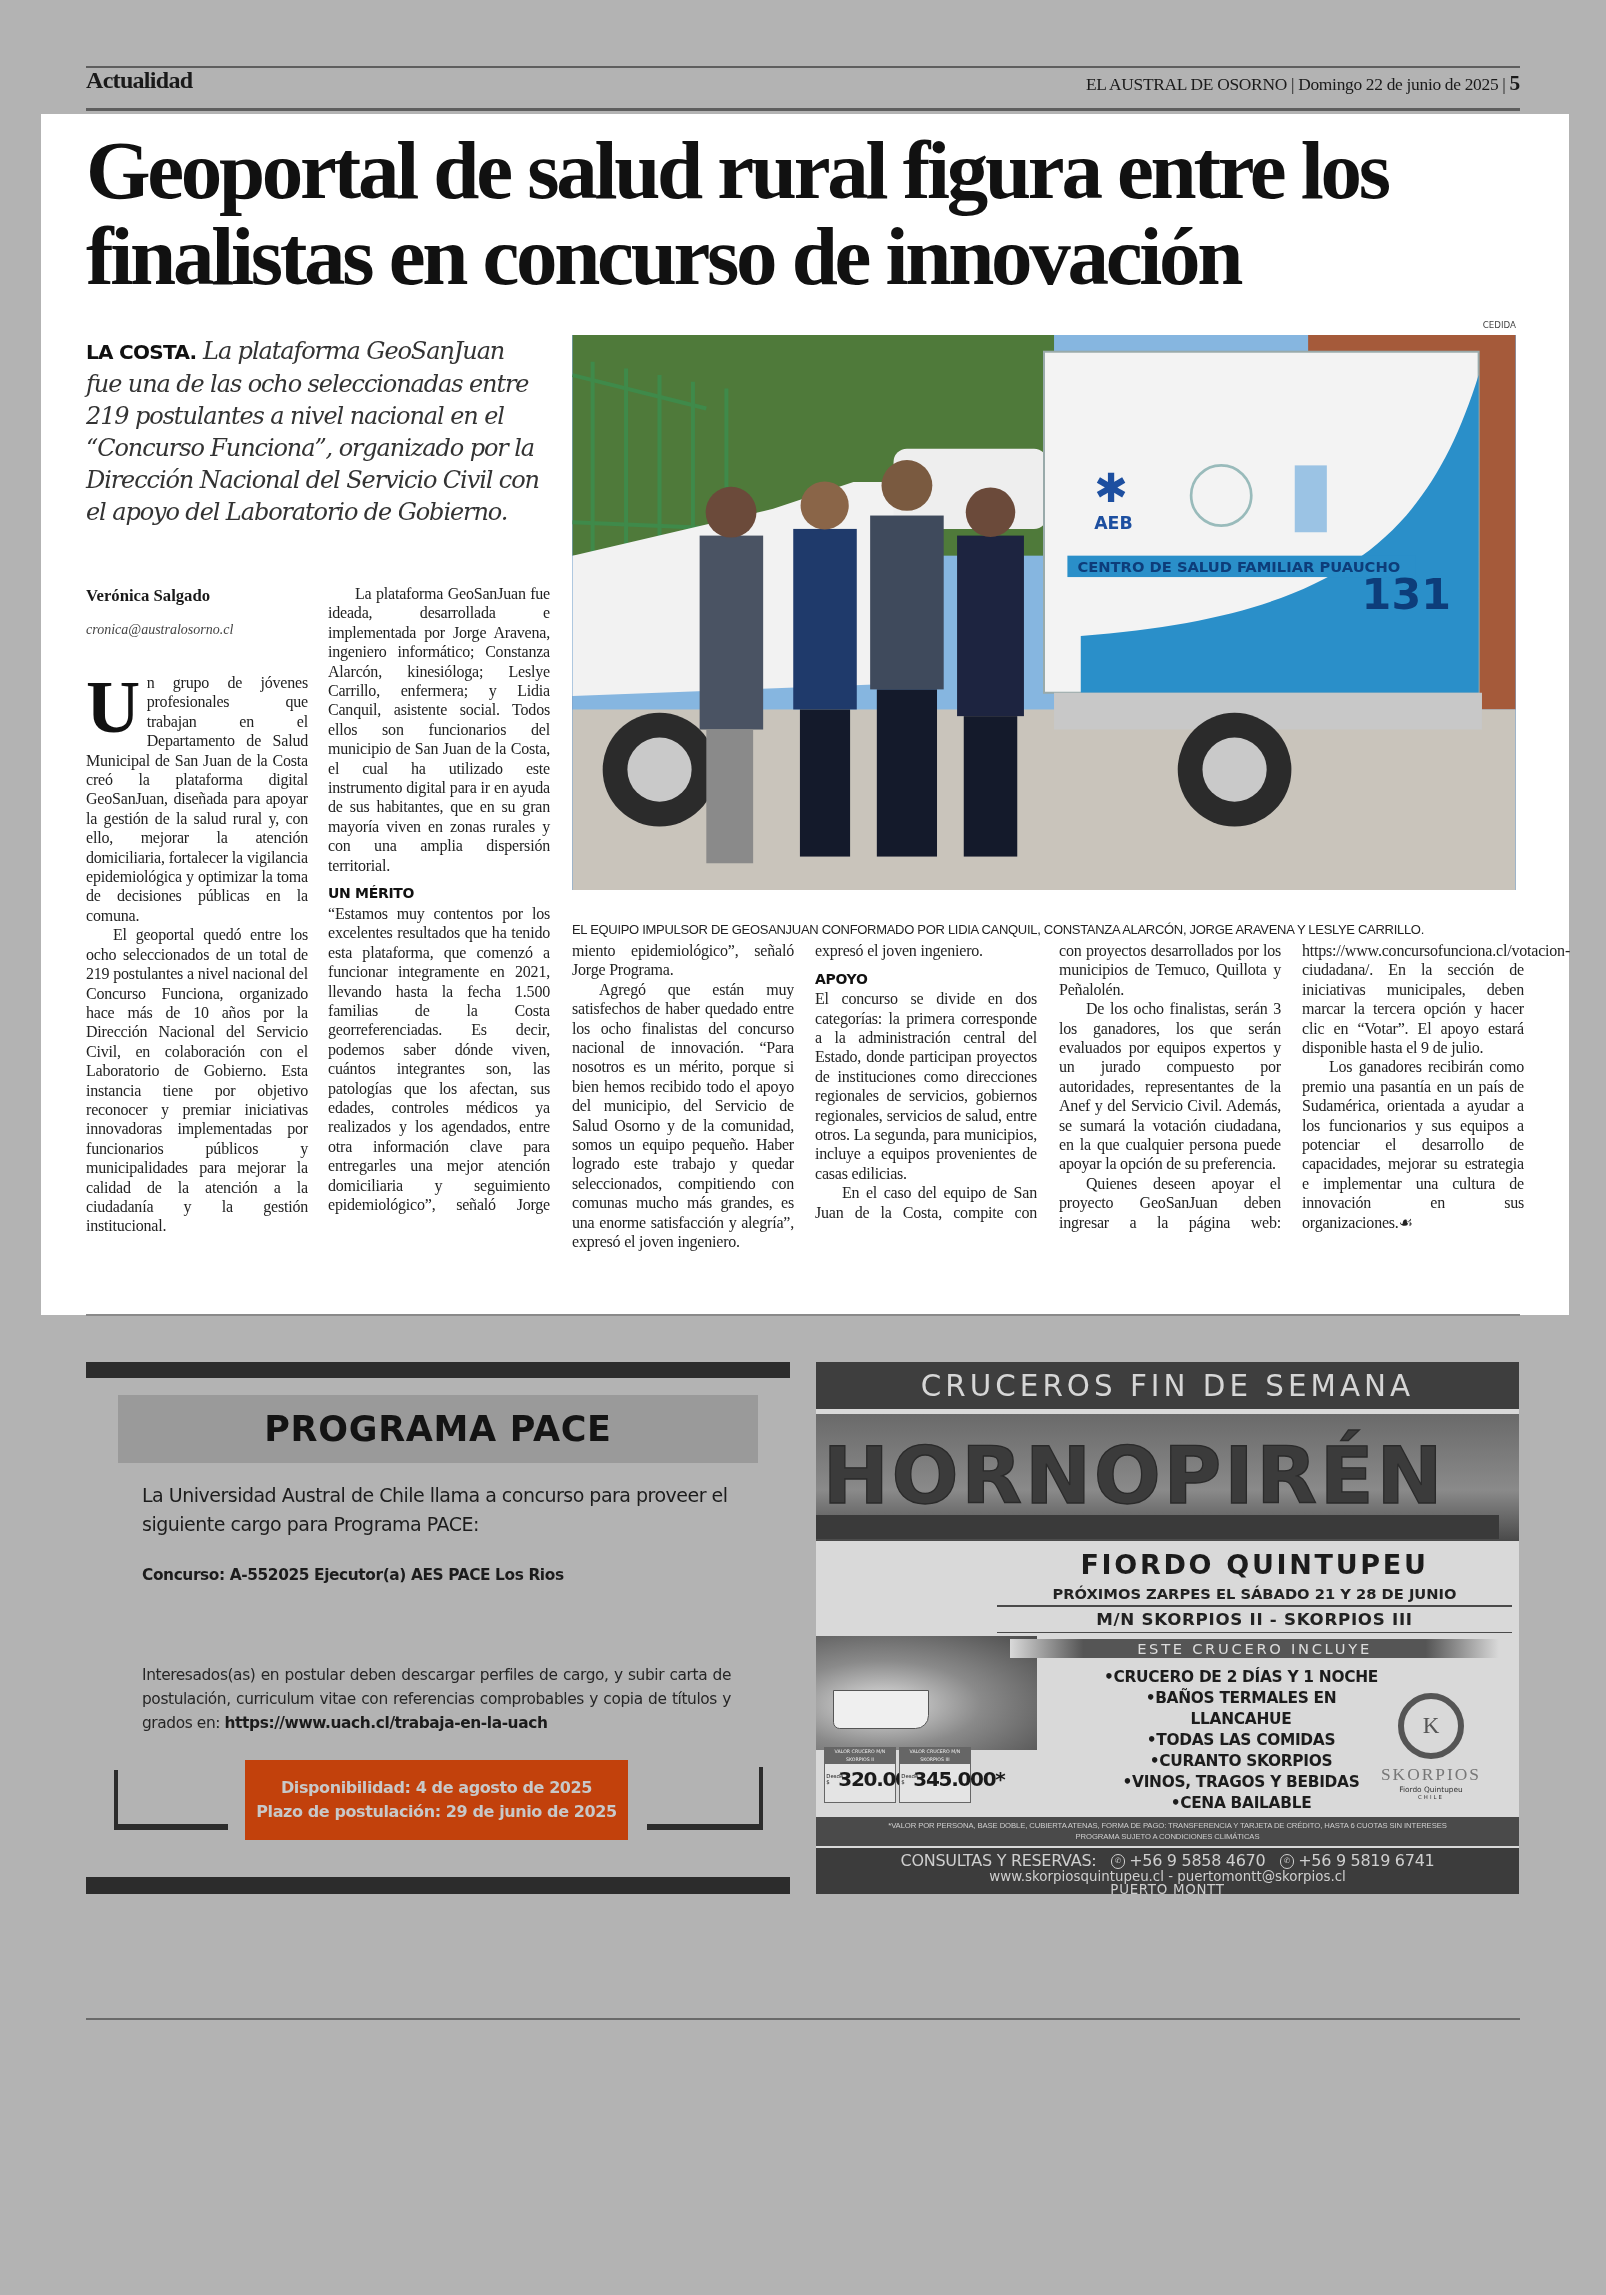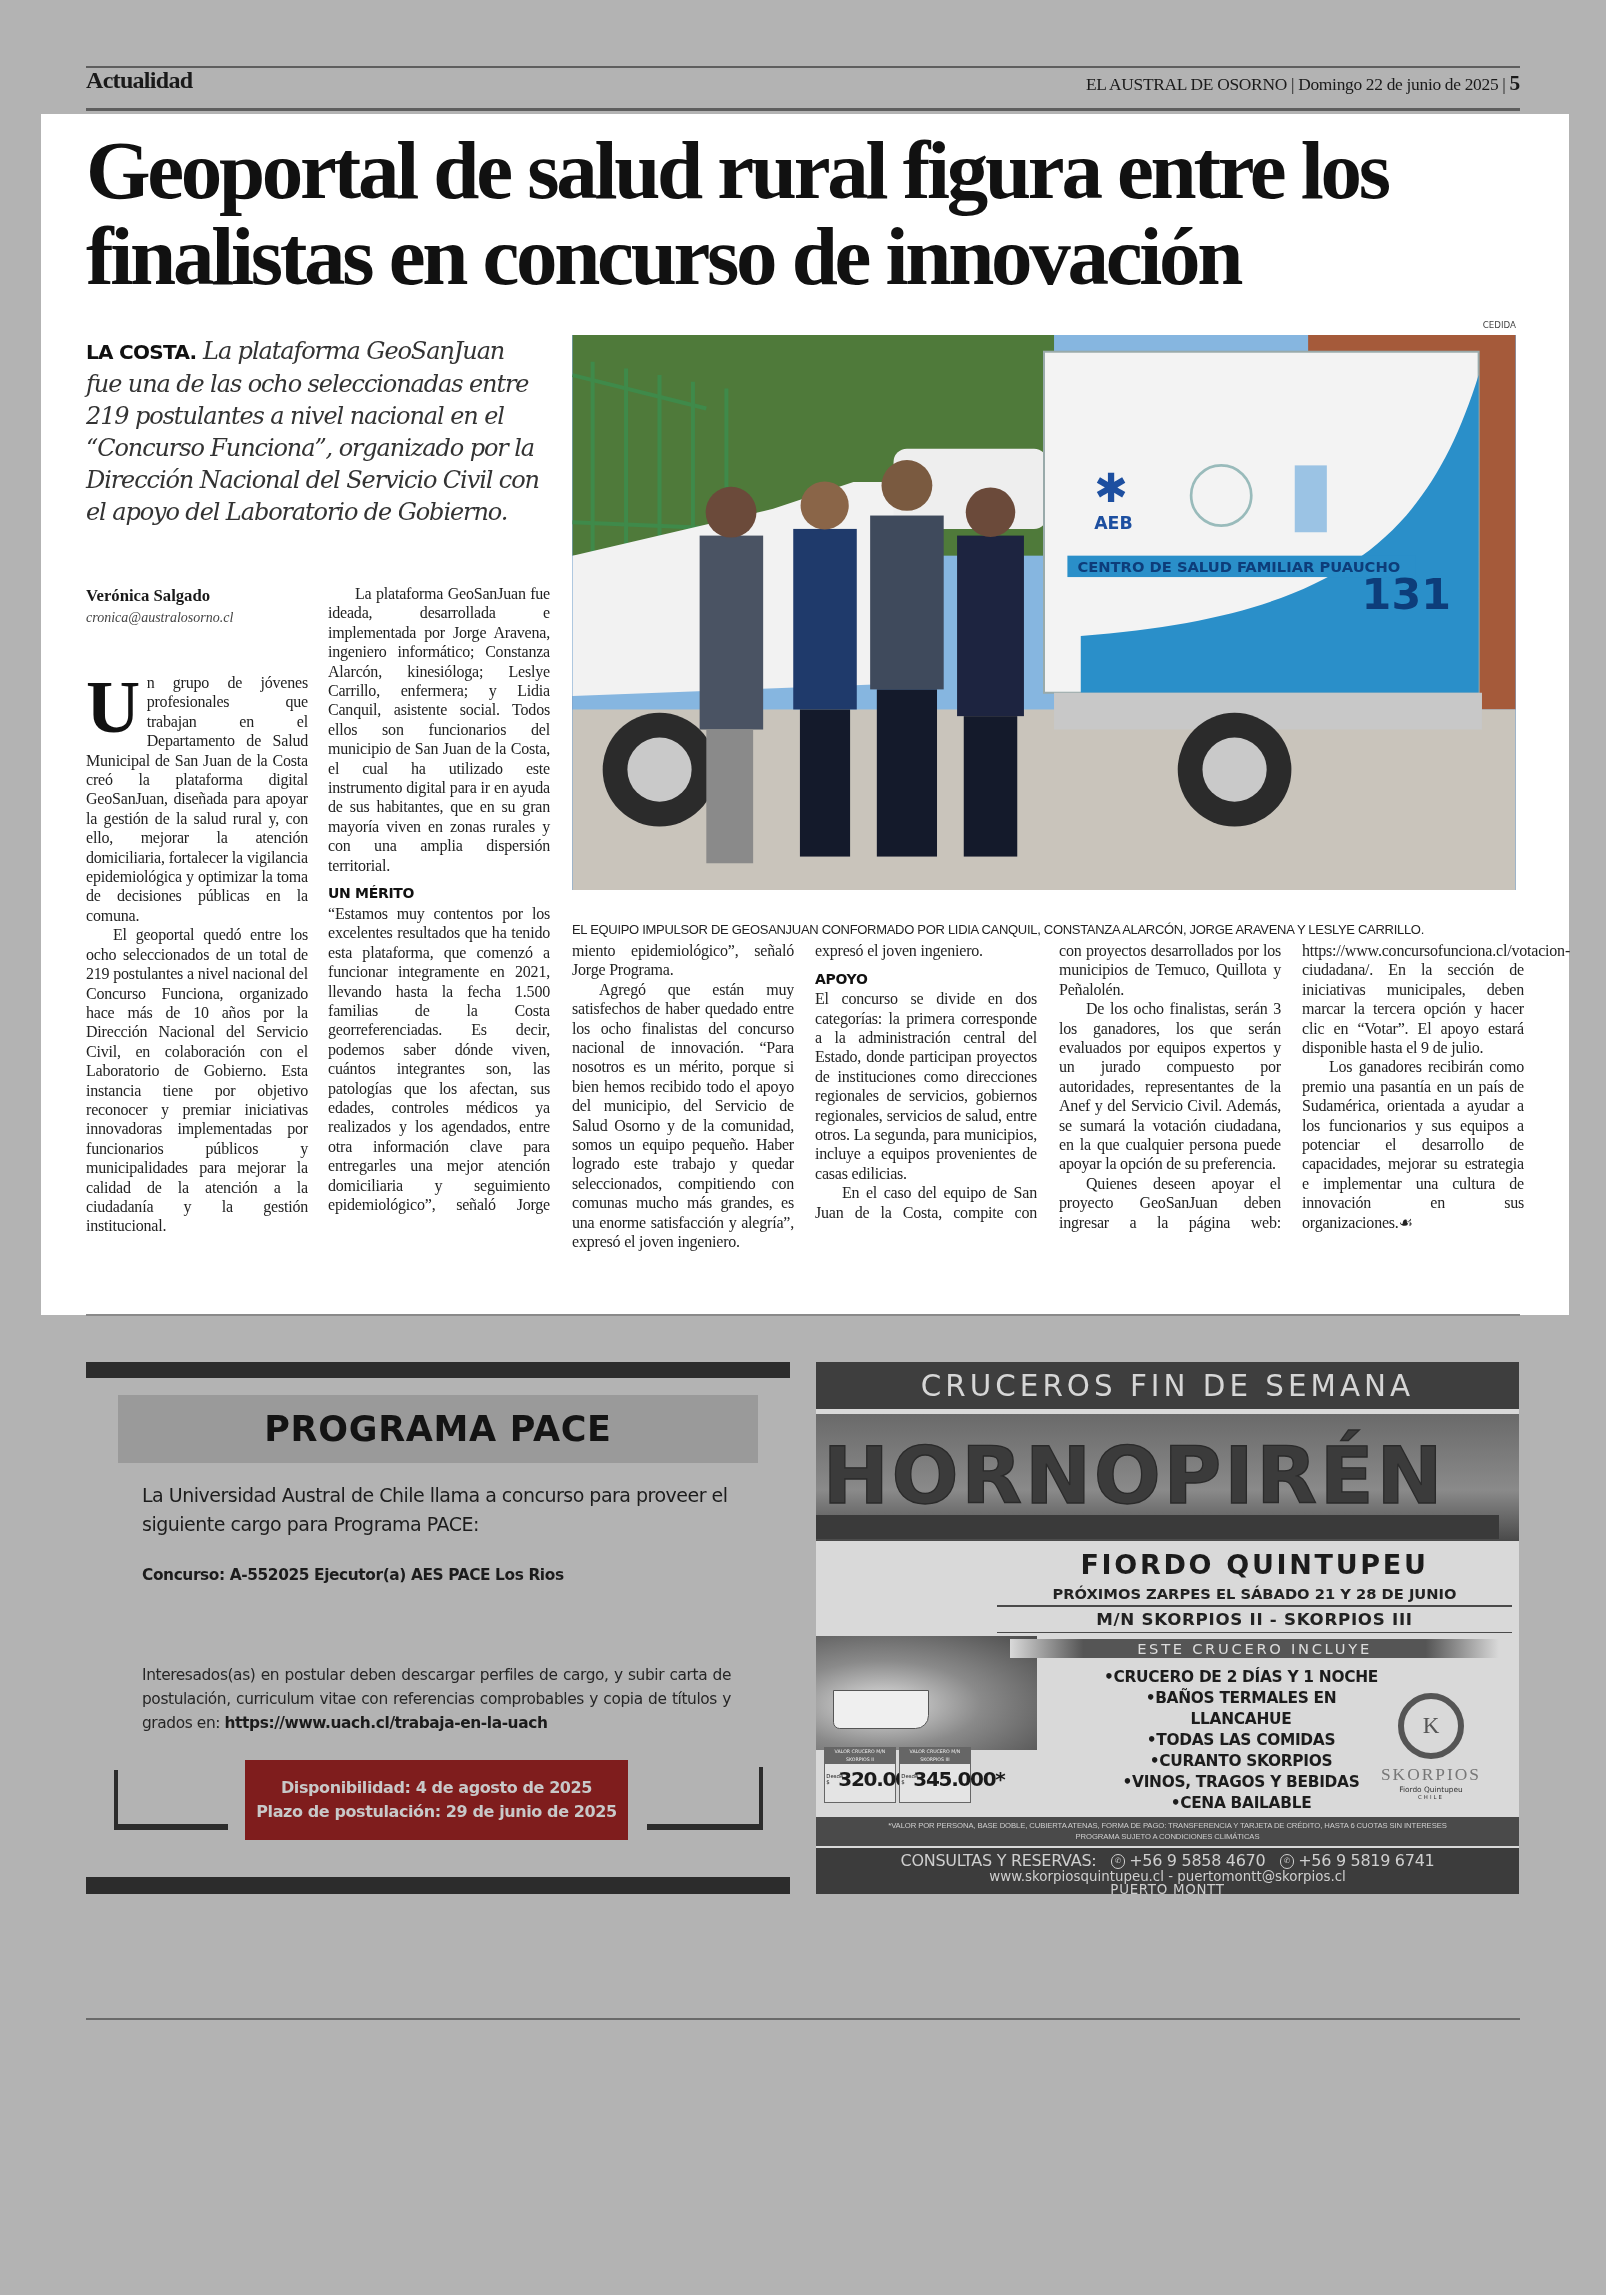--- a/index.html
+++ b/index.html
@@ -8,38 +8,38 @@
   .rule { position:absolute; left:86px; width:1434px; background:#5e5e5e; }
   .section-label { left:86px; top:67px; font-family:"Liberation Serif", serif; font-weight:bold; font-size:24px; letter-spacing:-0.7px; }
   .masthead { right:86px; top:71px; font-family:"Liberation Serif", serif; font-size:17.4px; letter-spacing:-0.3px; white-space:nowrap; }
   .masthead b { font-size:21.4px; }
   .panel { left:41px; top:114px; width:1528px; height:1201px; background:#fff; }
   .headline { left:86px; top:127px; width:1439px; font-family:"Liberation Serif", serif; font-weight:bold; font-size:83px; line-height:86px; letter-spacing:-3.3px; color:#111; }
   .lede { left:86px; top:335px; width:455px; font-family:"DejaVu Serif", serif; font-style:italic; font-size:24px; line-height:32px; letter-spacing:-1.1px; color:#333; }
   .lede .kicker { font-style:normal; font-weight:bold; font-family:"DejaVu Sans", sans-serif; font-size:20px; letter-spacing:-0.7px; color:#111; }
   .byline { left:86px; top:586px; width:221px; }
   .byline .name { font-family:"Liberation Serif", serif; font-weight:bold; font-size:16.7px; }
-  .byline .mail { font-family:"Liberation Serif", serif; font-style:italic; font-size:14px; color:#444; margin-top:4px; }
+  .byline .mail { font-family:"Liberation Serif", serif; font-style:italic; font-size:14px; color:#444; margin-top:16px; }
   .col { position:absolute; width:222px; font-family:"Liberation Serif", serif; font-size:16px; line-height:19.4px; text-align:justify; color:#222; letter-spacing:-0.2px; }
   .col p { margin:0; text-indent:27px; }
   .col p.noind { text-indent:0; }
   .col h4 { margin:9.4px 0 0 0; font-family:"DejaVu Sans", sans-serif; font-weight:bold; font-size:14px; line-height:19.4px; letter-spacing:-0.3px; color:#111; }
   .dropcap { float:left; font-family:"Liberation Serif", serif; font-weight:bold; font-size:75px; line-height:59px; margin:4px 6.7px 0 0; color:#111; }
   .photo { left:572px; top:335px; width:944px; height:555px; overflow:hidden; background:#7aa0c8; }
   .credit { right:90px; top:320px; font-family:"DejaVu Sans", sans-serif; font-size:8.7px; color:#444; }
   .caption { left:572px; top:898px; width:950px; font-family:"Liberation Sans", sans-serif; font-size:13px; letter-spacing:-0.3px; color:#222; white-space:nowrap;margin-top:24px; }
   
   .ad1 { left:86px; top:1362px; width:704px; height:532px; background:#b3b3b3; }
   .ad1 .bar { position:absolute; left:0; width:704px; height:16px; background:#2c2c2c; }
   .ad1 .titlebox { position:absolute; left:32px; top:33px; width:640px; height:68px; background:#9a9a9a; display:flex; align-items:center; justify-content:center; font-family:"DejaVu Sans", sans-serif; font-weight:bold; font-size:35px; color:#141414; letter-spacing:0.7px; }
   .ad1 .intro { position:absolute; left:56px; top:119px; width:589px; font-family:"DejaVu Sans", sans-serif; font-weight:normal; font-size:19px; line-height:29.4px; color:#1c1c1c; letter-spacing:-0.5px; }
   .ad1 .body { position:absolute; left:56px; width:589px; font-family:"DejaVu Sans", sans-serif; font-size:15.4px; line-height:24px; color:#262626; letter-spacing:-0.4px; text-align:justify; }
   .ad1 .body b { color:#1c1c1c; }
   .ad1 .bracket { position:absolute; border:0 solid #2c2c2c; }
-  .ad1 .datesbox { position:absolute; left:159px; top:398px; width:383px; height:80px; background:#7f1d1d; color:#c8c8c8; font-family:"DejaVu Sans", sans-serif; font-weight:bold; font-size:16px; line-height:24px; display:flex; flex-direction:column; align-items:center; justify-content:center; letter-spacing:-0.4px; }
+  .ad1 .datesbox { position:absolute; left:159px; top:398px; width:383px; height:80px; background:#c2410c; color:#c8c8c8; font-family:"DejaVu Sans", sans-serif; font-weight:bold; font-size:16px; line-height:24px; display:flex; flex-direction:column; align-items:center; justify-content:center; letter-spacing:-0.4px; }
   
   .ad2 { left:816px; top:1362px; width:703px; height:532px; background:#d9d9d9; overflow:hidden; }
   .ad2 .top { position:absolute; left:0; top:0; width:703px; height:47px; background:#3e3e3e; color:#d6d6d6; font-family:"DejaVu Sans", sans-serif; font-size:29.4px; letter-spacing:4px; display:flex; align-items:center; justify-content:center; }
   .ad2 .photo2 { position:absolute; left:0; top:52px; width:703px; height:127px; background:linear-gradient(180deg,#6a6a6a 0%,#8a8a8a 60%,#4a4a4a 100%); }
   .ad2 .big-sign { position:absolute; left:6.7px; top:74px; width:676px; font-family:"DejaVu Sans", sans-serif; font-weight:bold; font-size:79px; letter-spacing:2.7px; color:#3b3b3b; -webkit-text-stroke:1.3px #2a2a2a; line-height:80px; }
   .ad2 .sign-base { position:absolute; left:0; top:153px; width:683px; height:24px; background:#3a3a3a; }
   .ad2 .fiordo { position:absolute; left:181px; top:187px; width:515px; text-align:center; font-family:"DejaVu Sans", sans-serif; font-weight:bold; font-size:27px; letter-spacing:2.7px; color:#1c1c1c; }
   .ad2 .zarpes { position:absolute; left:181px; top:223px; width:515px; text-align:center; font-family:"DejaVu Sans", sans-serif; font-weight:bold; font-size:14.7px; color:#222; border-bottom:2px solid #4a4a4a; padding-bottom:2.7px; }
   .ad2 .ships { position:absolute; left:181px; top:247px; width:515px; text-align:center; font-family:"DejaVu Sans", sans-serif; font-weight:bold; font-size:16.7px; letter-spacing:0.7px; color:#222; border-bottom:1.3px solid #4a4a4a; padding-bottom:2.7px; }
   .ad2 .incluye { position:absolute; left:194px; top:277px; width:489px; height:19px; background:linear-gradient(90deg,#d9d9d9 0%,#555 15%,#555 85%,#d9d9d9 100%); color:#ddd; font-family:"DejaVu Sans", sans-serif; font-size:14.7px; letter-spacing:2.7px; text-align:center; line-height:19px; }

